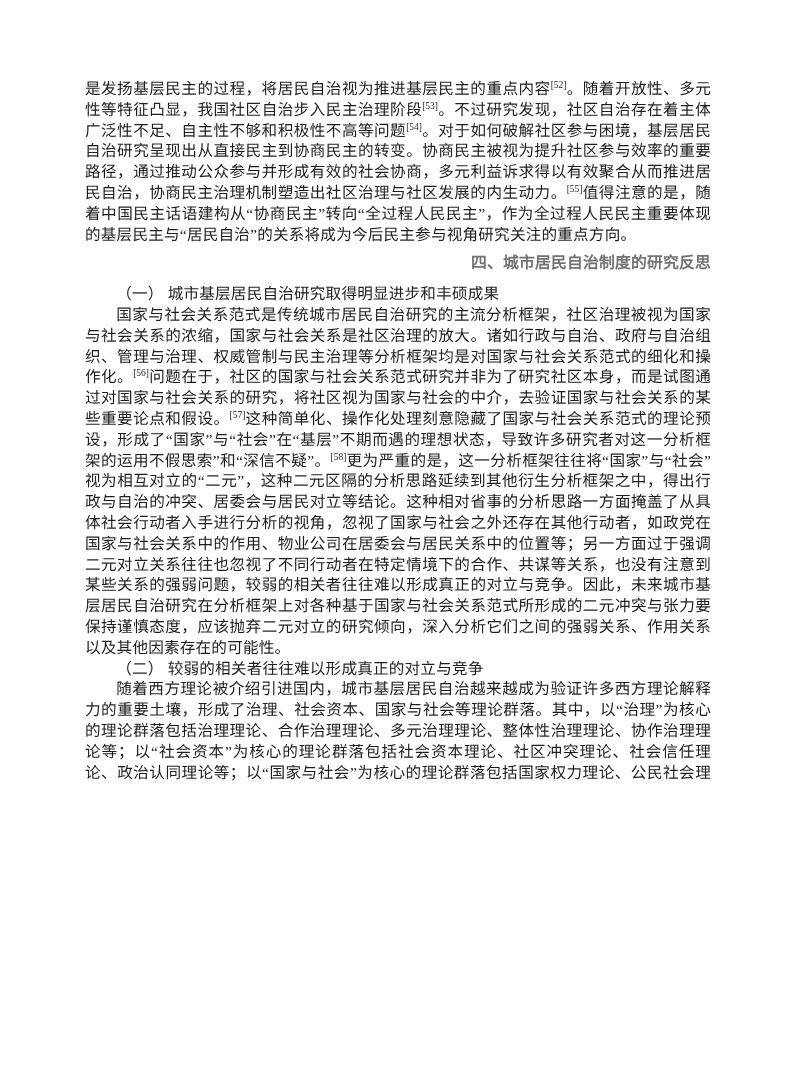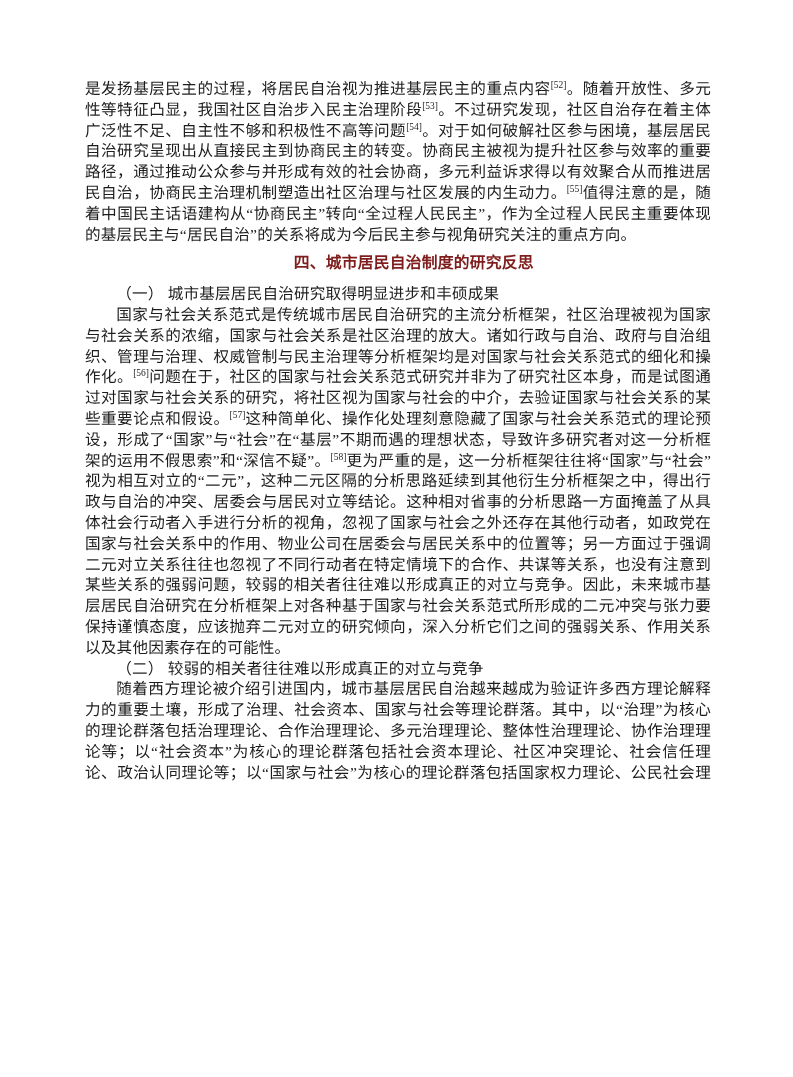--- a/index.html
+++ b/index.html
@@ -32,23 +32,23 @@
     text-indent: 0;
   }
   .para.indent {
     text-indent: 2em;
   }
   .section-heading {
     font-family: "Liberation Sans", "DejaVu Sans", sans-serif;
     font-weight: bold;
     font-size: 15.8px;
     text-indent: 2em;
-    text-align: center;
+    text-align: right;
     margin: 8px 0 10px 0;
-    color: #7f1d1d;
+    color: #737373;
   }
   .sub-heading {
     text-indent: 2em;
     text-align: left;
     font-size: 15.6px;
     color: #1d1d1d;
   }
   .ref {
     font-size: 9.5px;
     line-height: 0;

